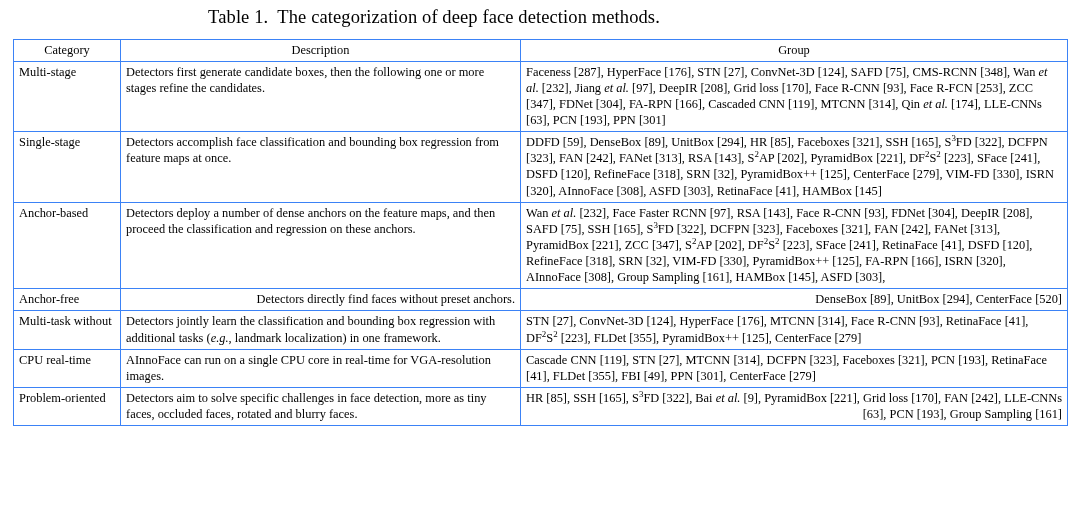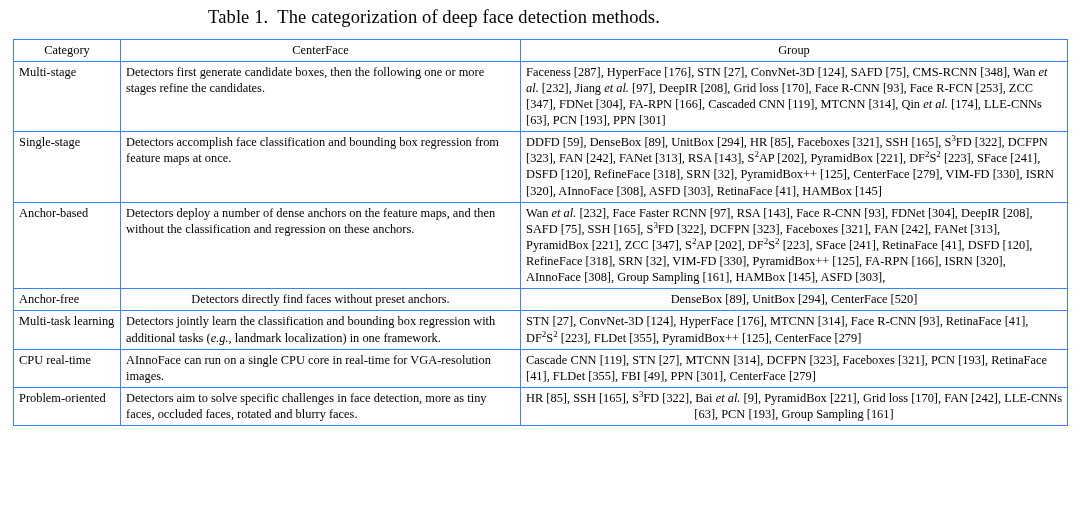--- a/index.html
+++ b/index.html
@@ -50,67 +50,67 @@
     padding-top: 2px;
     padding-bottom: 3px;
   }
   col.c-cat  { width: 107px; }
   col.c-desc { width: 400px; }
   col.c-meth { width: 547px; }
 
   td.cat { white-space: normal; }
   td.desc { text-align: justify; text-justify: inter-word; }
   td.meth { text-align: justify; text-justify: inter-word; }
-  td.meth.nojust, td.desc.nojust { text-align: center; }
+  td.meth.nojust, td.desc.nojust { text-align: right; }
   sup { font-size: 0.72em; line-height: 0; vertical-align: super; }
 </style>
 </head>
 <body>
 
 <div id="page">
 
   <div id="caption">Table 1.  The categorization of deep face detection methods.</div>
 
   <div id="table-wrap">
     <table class="tbl">
       <colgroup>
         <col class="c-cat">
           <col class="c-desc">
           <col class="c-meth">
       </colgroup>
       <thead>
         <tr>
           <th>Category</th>
-          <th>CenterFace</th>
+          <th>Description</th>
           <th>Group</th>
         </tr>
       </thead>
       <tbody>
         <tr>
           <td class="cat">Multi-stage</td>
           <td class="desc">Detectors first generate candidate boxes, then the following one or more stages refine the candidates.</td>
           <td class="meth">Faceness [287], HyperFace [176], STN [27], ConvNet-3D [124], SAFD [75], CMS-RCNN [348], Wan <i>et al.</i> [232], Jiang <i>et al.</i> [97], DeepIR [208], Grid loss [170], Face R-CNN [93], Face R-FCN [253], ZCC [347], FDNet [304], FA-RPN [166], Cascaded CNN [119], MTCNN [314], Qin <i>et al.</i> [174], LLE-CNNs [63], PCN [193], PPN [301]</td>
         </tr>
         <tr>
           <td class="cat">Single-stage</td>
           <td class="desc">Detectors accomplish face classification and bounding box regression from feature maps at once.</td>
           <td class="meth">DDFD [59], DenseBox [89], UnitBox [294], HR [85], Faceboxes [321], SSH [165], S<sup>3</sup>FD [322], DCFPN [323], FAN [242], FANet [313], RSA [143], S<sup>2</sup>AP [202], PyramidBox [221], DF<sup>2</sup>S<sup>2</sup> [223], SFace [241], DSFD [120], RefineFace [318], SRN [32], PyramidBox++ [125], CenterFace [279], VIM-FD [330], ISRN [320], AInnoFace [308], ASFD [303], RetinaFace [41], HAMBox [145]</td>
         </tr>
         <tr>
           <td class="cat">Anchor-based</td>
-          <td class="desc">Detectors deploy a number of dense anchors on the feature maps, and then without the classification and regression on these anchors.</td>
+          <td class="desc">Detectors deploy a number of dense anchors on the feature maps, and then proceed the classification and regression on these anchors.</td>
           <td class="meth">Wan <i>et al.</i> [232], Face Faster RCNN [97], RSA [143], Face R-CNN [93], FDNet [304], DeepIR [208], SAFD [75], SSH [165], S<sup>3</sup>FD [322], DCFPN [323], Faceboxes [321], FAN [242], FANet [313], PyramidBox [221], ZCC [347], S<sup>2</sup>AP [202], DF<sup>2</sup>S<sup>2</sup> [223], SFace [241], RetinaFace [41], DSFD [120], RefineFace [318], SRN [32], VIM-FD [330], PyramidBox++ [125], FA-RPN [166], ISRN [320], AInnoFace [308], Group Sampling [161], HAMBox [145], ASFD [303],</td>
         </tr>
         <tr>
           <td class="cat">Anchor-free</td>
           <td class="desc nojust">Detectors directly find faces without preset anchors.</td>
           <td class="meth nojust">DenseBox [89], UnitBox [294], CenterFace [520]</td>
         </tr>
         <tr>
-          <td class="cat">Multi-task learning</td>
+          <td class="cat">Multi-task without</td>
           <td class="desc">Detectors jointly learn the classification and bounding box regression with additional tasks (<i>e.g.</i>, landmark localization) in one framework.</td>
           <td class="meth">STN [27], ConvNet-3D [124], HyperFace [176], MTCNN [314], Face R-CNN [93], RetinaFace [41], DF<sup>2</sup>S<sup>2</sup> [223], FLDet [355], PyramidBox++ [125], CenterFace [279]</td>
         </tr>
         <tr>
           <td class="cat">CPU real-time</td>
           <td class="desc">AInnoFace can run on a single CPU core in real-time for VGA-resolution images.</td>
           <td class="meth">Cascade CNN [119], STN [27], MTCNN [314], DCFPN [323], Faceboxes [321], PCN [193], RetinaFace [41], FLDet [355], FBI [49], PPN [301], CenterFace [279]</td>
         </tr>
         <tr>
           <td class="cat">Problem-oriented</td>

